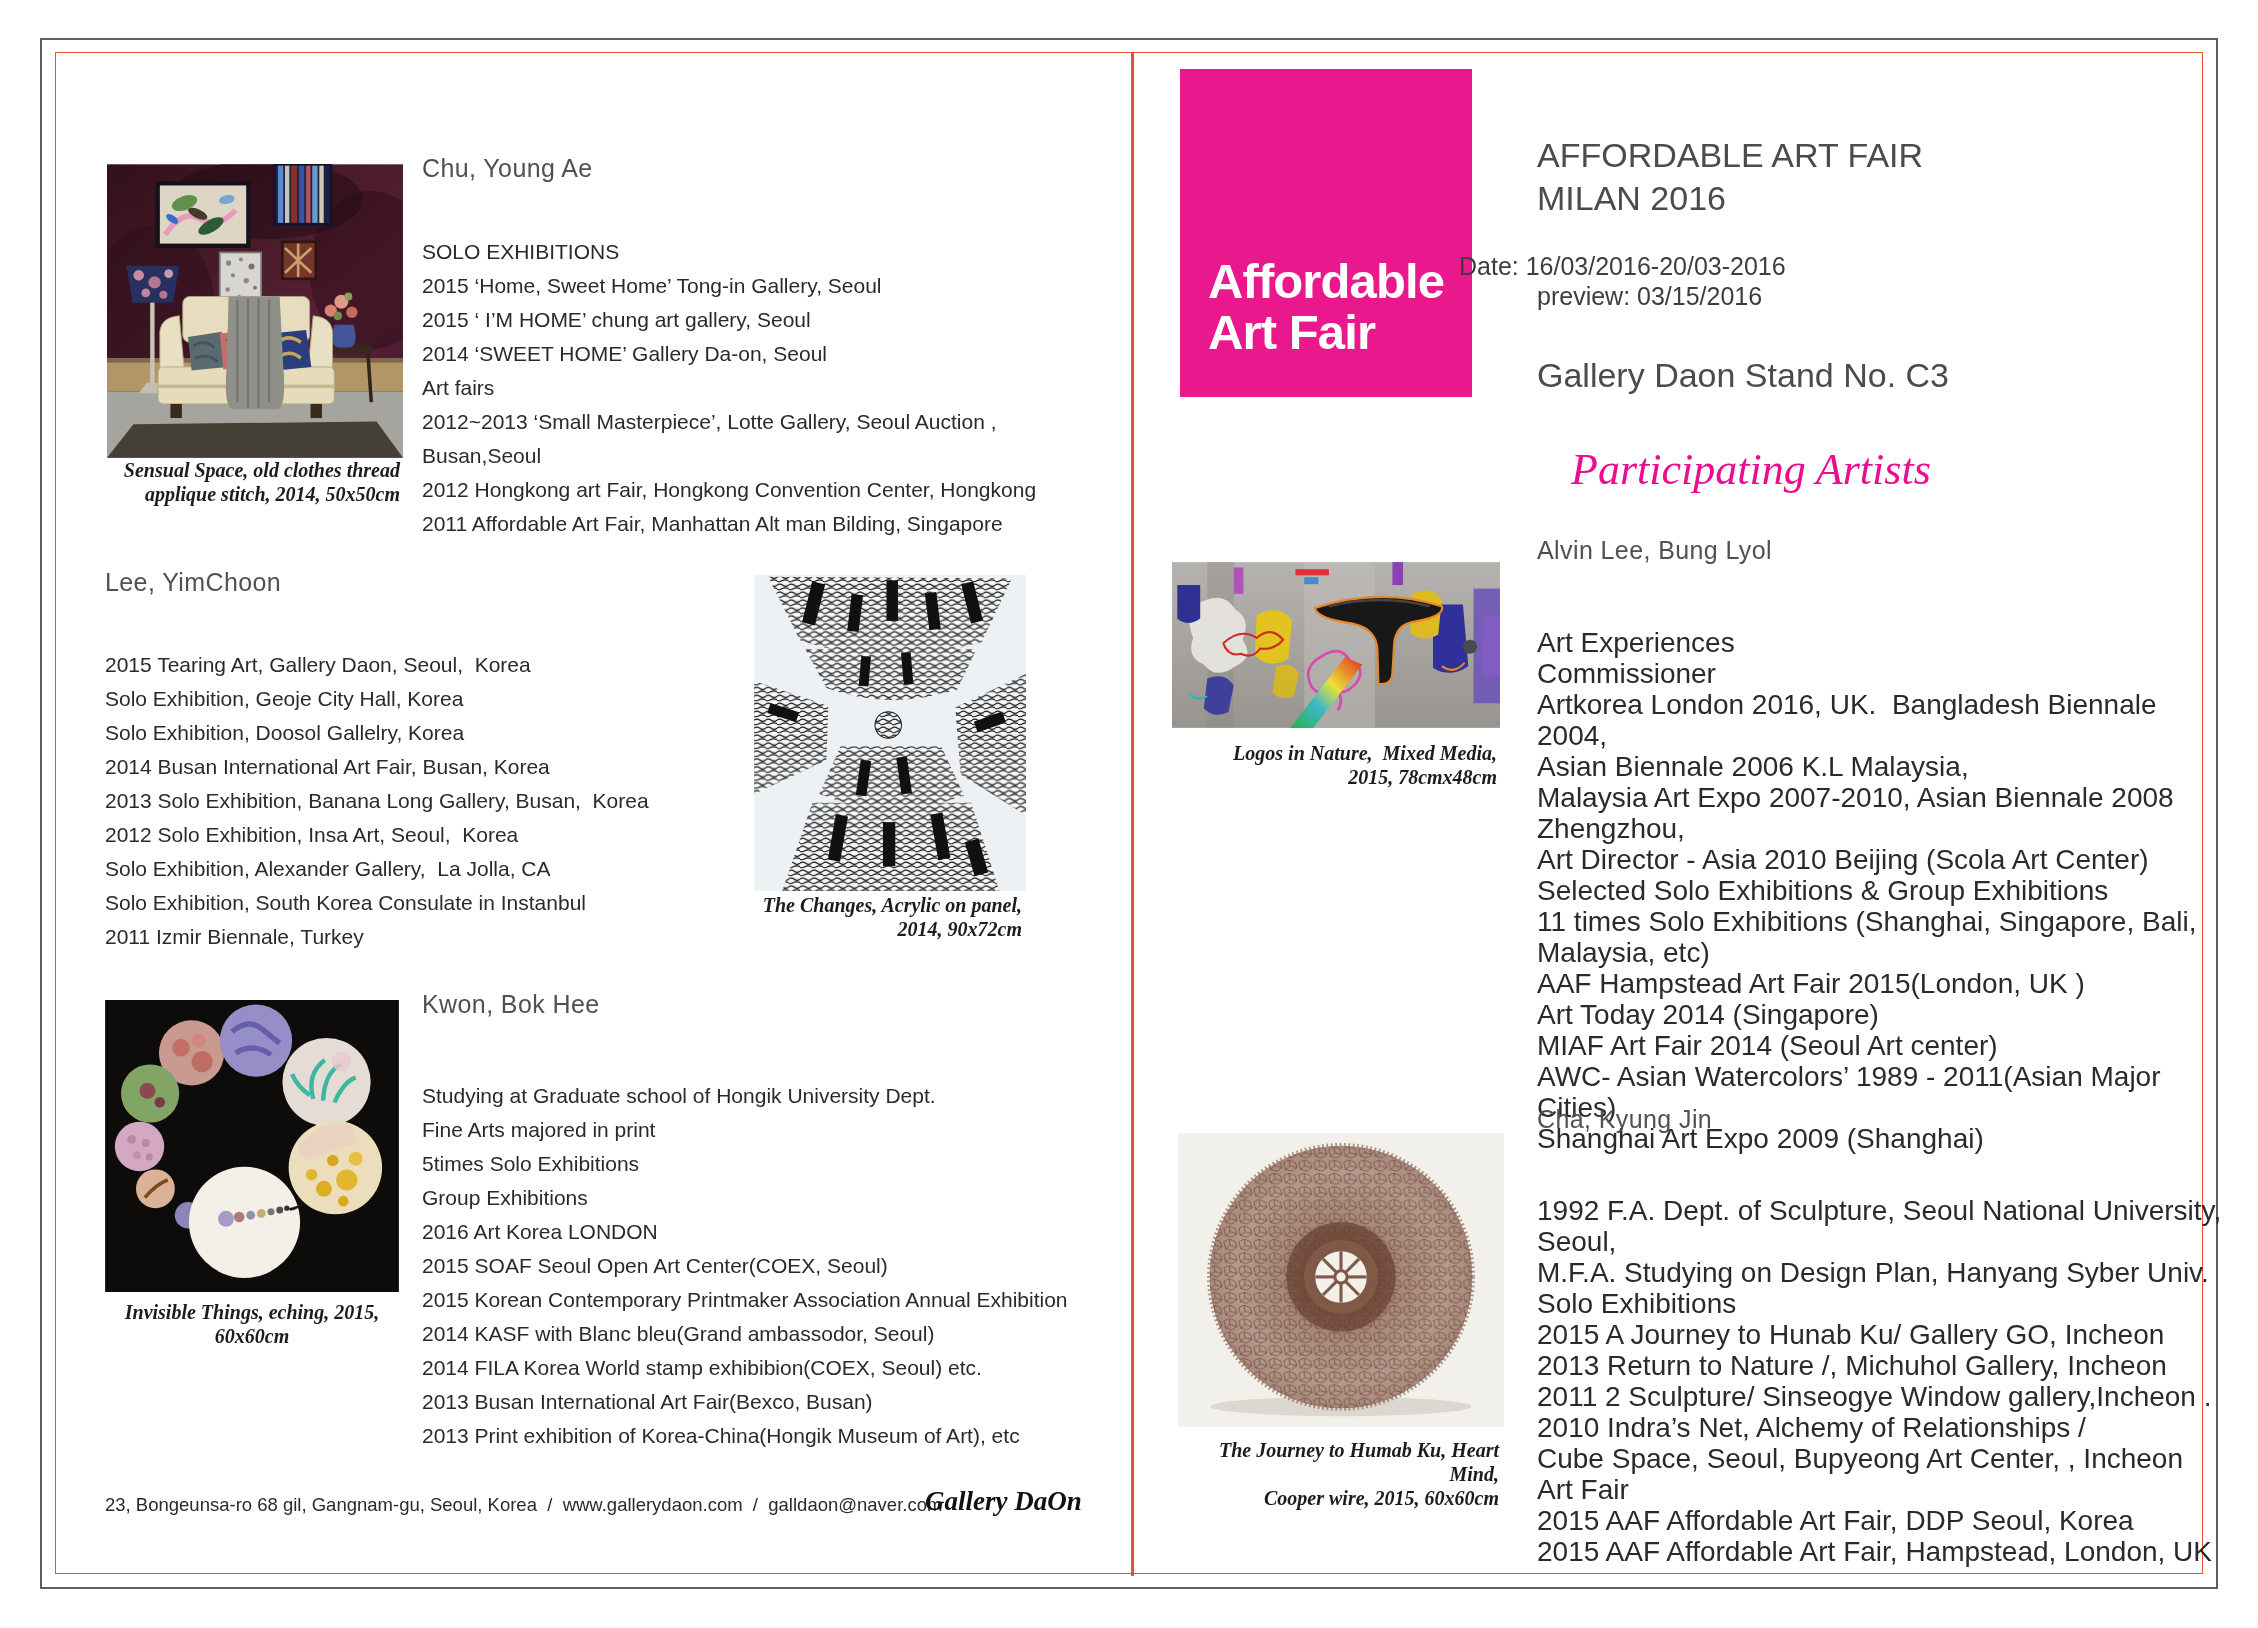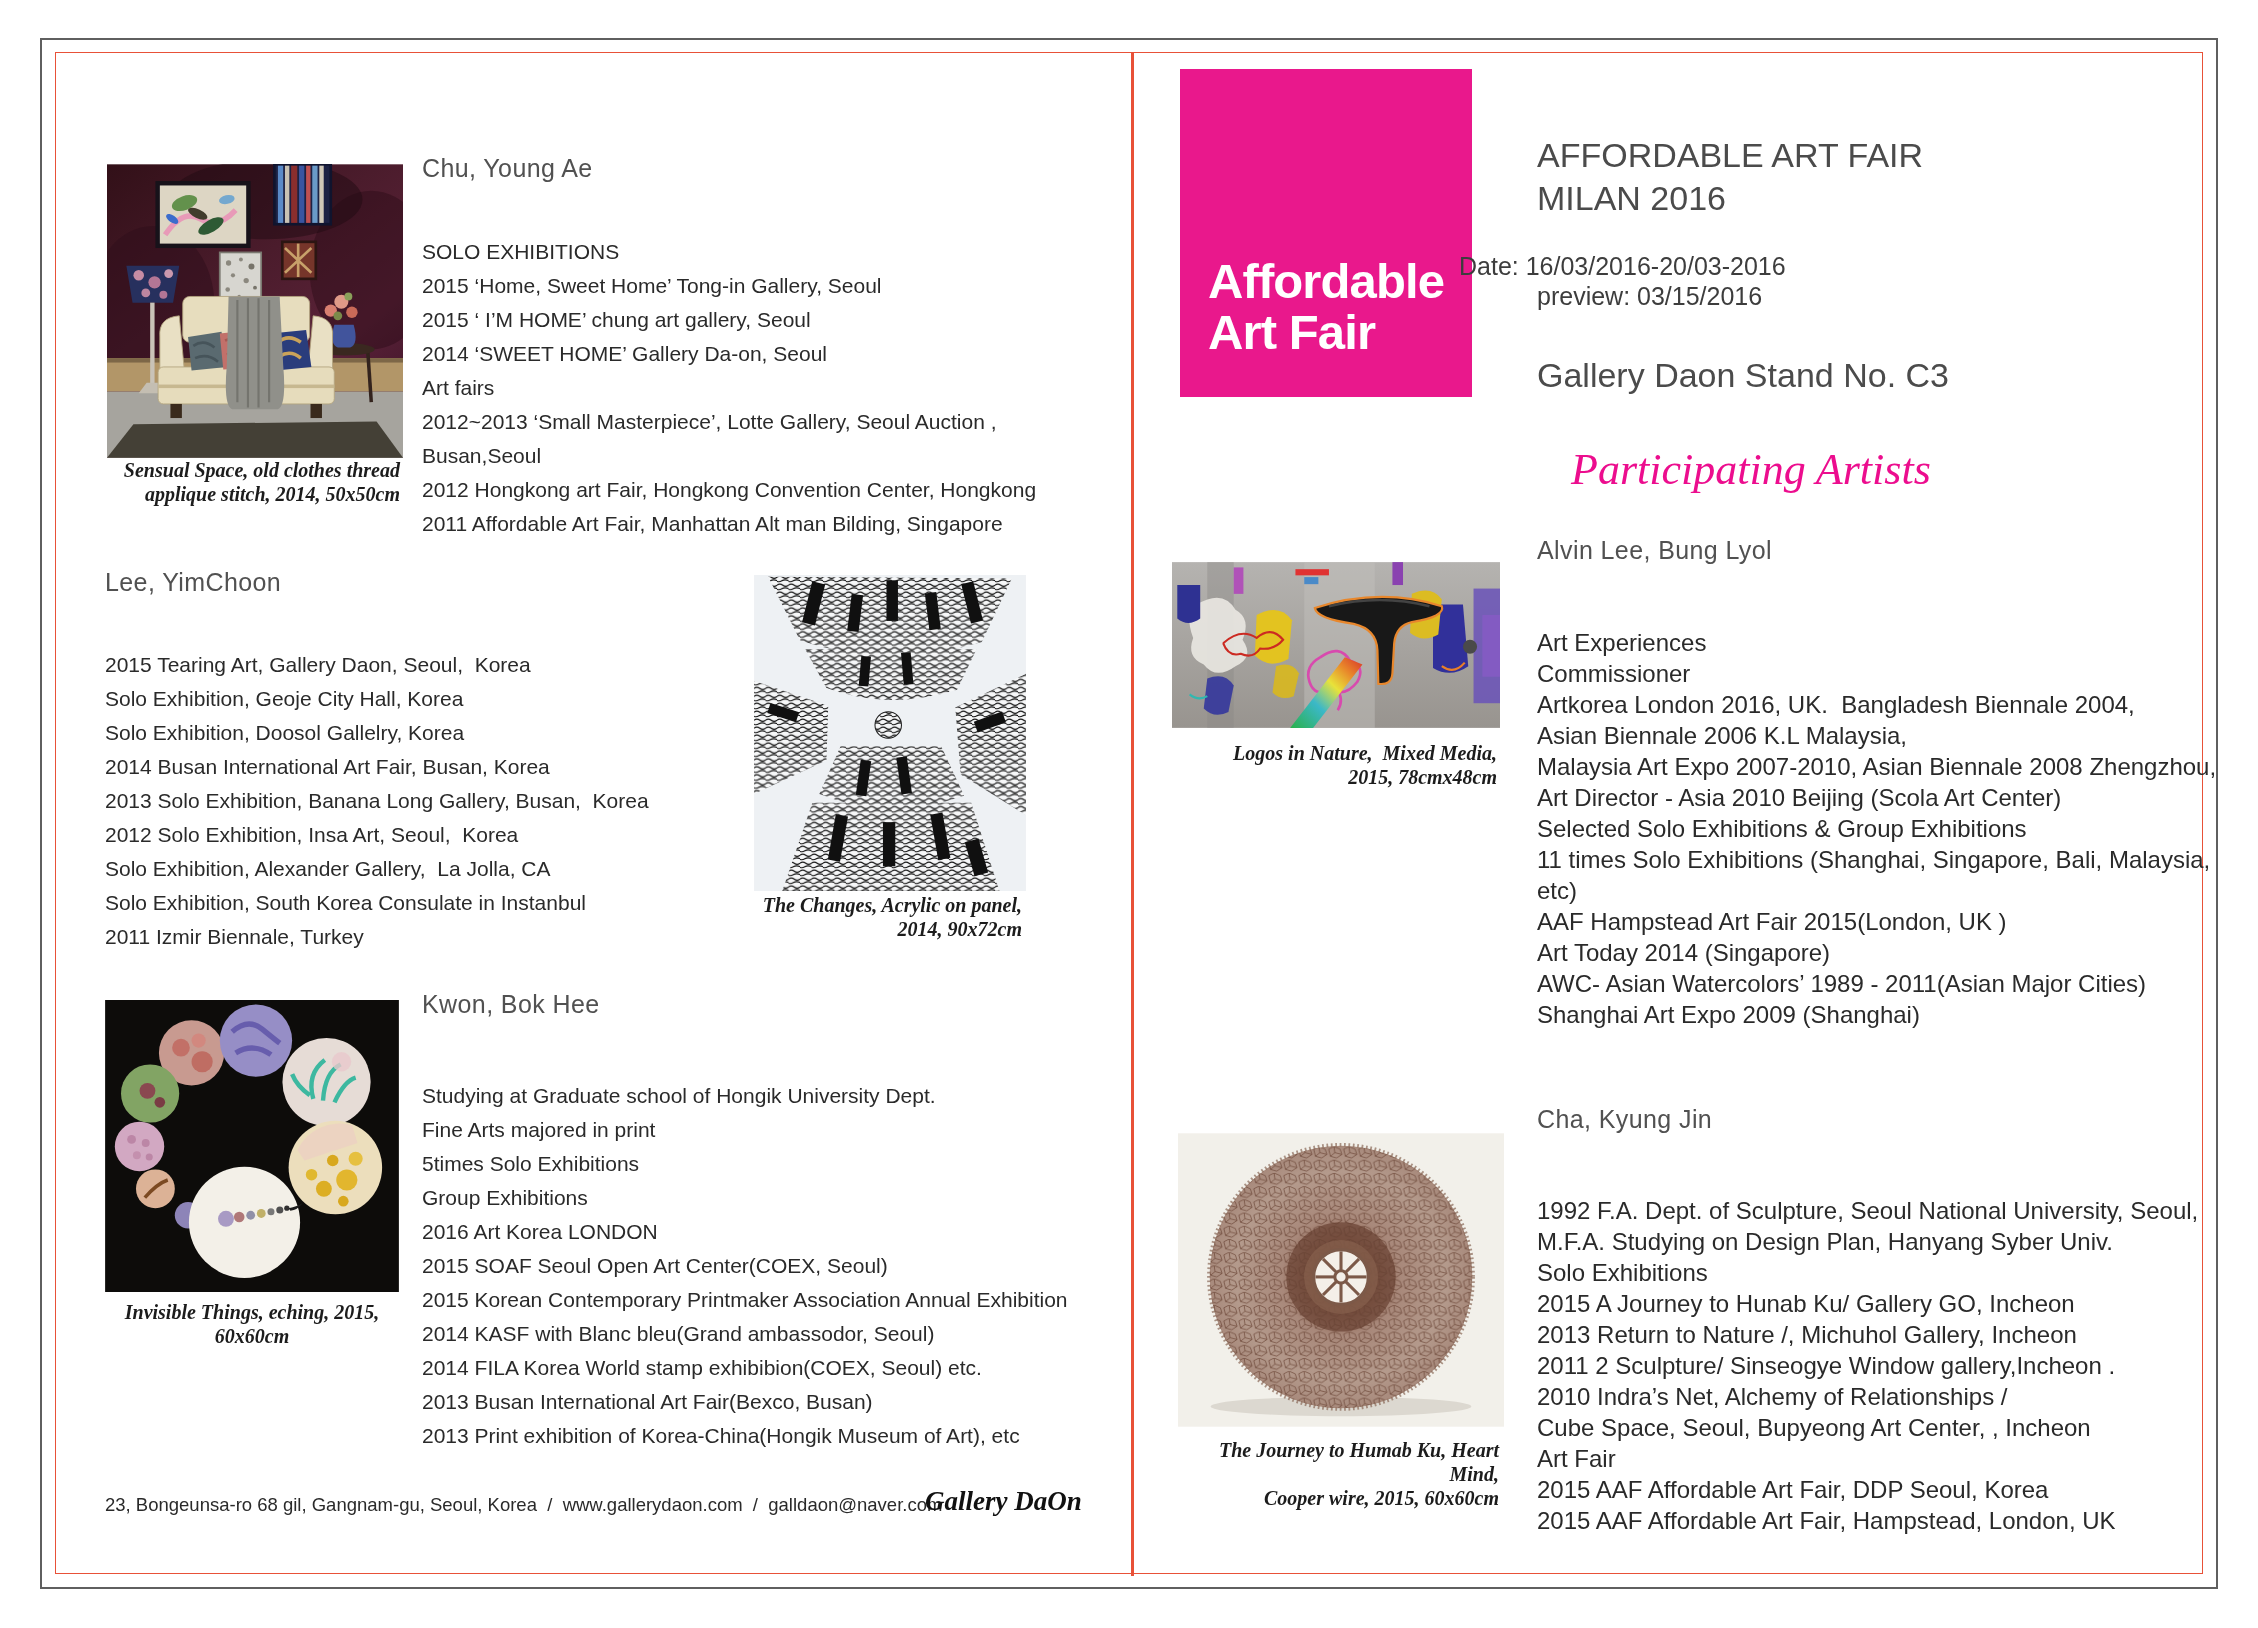--- a/index.html
+++ b/index.html
@@ -3,21 +3,21 @@
 <meta charset="utf-8">
 <style>
   html,body{margin:0;padding:0;background:#ffffff;}
   #page{position:relative;width:2258px;height:1629px;background:#ffffff;overflow:hidden;
         font-family:"Liberation Sans",sans-serif;}
   .abs{position:absolute;}
   .artist-name{font-size:25px;color:#515151;letter-spacing:0.4px;white-space:pre;}
   .bio{color:#2a2a2a;margin-top:29px;}
   .bio .line{white-space:pre-wrap;}
   .bio-l{font-size:21px;line-height:34px;}
-  .bio-r{font-size:24px;line-height:31px;}
+  .bio-r{font-size:28px;line-height:31px;}
   .caption{font-family:"Liberation Serif",serif;font-style:italic;font-weight:bold;
            font-size:20px;line-height:24px;color:#1c1c1c;}
   .caption .line{white-space:pre-wrap;}
   .cap-right{text-align:right;}
   .cap-center{text-align:center;}
   .rp-title{font-size:34px;line-height:43px;color:#4b4b4b;white-space:pre;}
   .rp-date{font-size:25px;line-height:34px;color:#3d3d3d;white-space:pre;}
   .rp-stand{font-size:34px;color:#4b4b4b;white-space:pre;}
   .participating{font-family:"Liberation Serif",serif;font-style:italic;font-size:44px;}
   .logo-block{background:#e9188c;}
@@ -333,20 +333,21 @@
   <div class="line">Art Experiences</div>
       <div class="line">Commissioner</div>
       <div class="line">Artkorea London 2016, UK.  Bangladesh Biennale 2004,</div>
       <div class="line">Asian Biennale 2006 K.L Malaysia,</div>
       <div class="line">Malaysia Art Expo 2007-2010, Asian Biennale 2008 Zhengzhou,</div>
       <div class="line">Art Director - Asia 2010 Beijing (Scola Art Center)</div>
       <div class="line">Selected Solo Exhibitions &amp; Group Exhibitions</div>
       <div class="line">11 times Solo Exhibitions (Shanghai, Singapore, Bali, Malaysia, etc)</div>
       <div class="line">AAF Hampstead Art Fair 2015(London, UK )</div>
       <div class="line">Art Today 2014 (Singapore)</div>
+      <div class="line">MIAF Art Fair 2014 (Seoul Art center)</div>
       <div class="line">AWC- Asian Watercolors’ 1989 - 2011(Asian Major Cities)</div>
       <div class="line">Shanghai Art Expo 2009 (Shanghai)</div>
     </div>
 
   <div class="abs" style="left:1178px;top:1133px;width:326px;height:294px;">
     <svg viewBox="0 0 370 333" width="326" height="294">
       <defs>
         <radialGradient id="ring" cx=".5" cy=".5" r=".5">
           <stop offset="0" stop-color="#f0e9e2"></stop>
             <stop offset=".12" stop-color="#c8b2a2"></stop>

